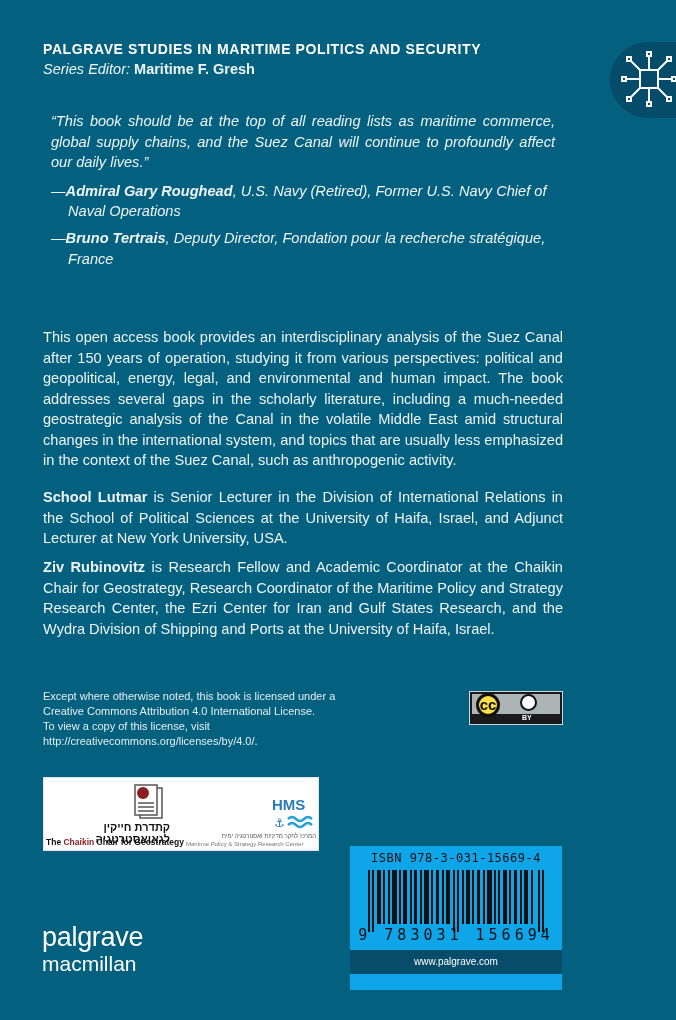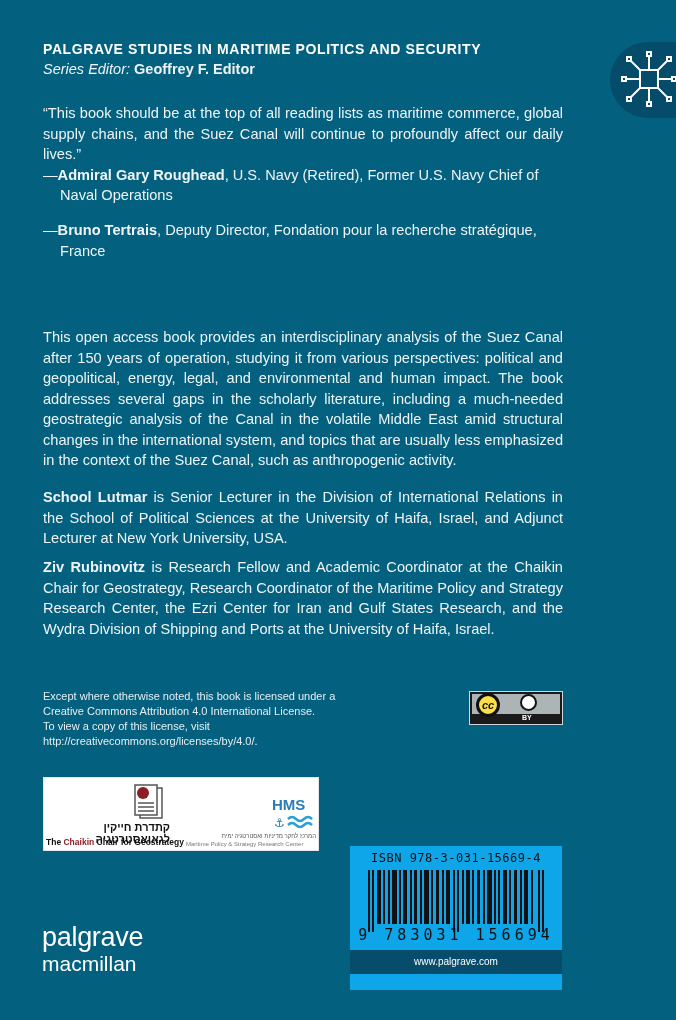--- a/index.html
+++ b/index.html
@@ -23,36 +23,36 @@
   .series-editor .name { font-weight: bold; }
   .badge {
     left: 610px; top: 42px; width: 80px; height: 76px;
     background: #054b6a; border-radius: 38px 0 0 38px;
   }
   .badge svg { position: absolute; left: 10px; top: 6px; }
   .text-block {
     left: 43px; width: 520px; font-size: 14.6px; line-height: 20.5px;
   }
   .justify { text-align: justify; }
-  .quote p { margin: 0; }
+  .quote p { margin: 8px; font-style: italic; }
   .attrib { padding-left: 17px; text-indent: -17px; }
   b { font-weight: bold; }
   .license {
     left: 43px; top: 689px; width: 330px;
     font-size: 11px; line-height: 15px; color: #e6eef2;
   }
   .cc-badge {
     left: 469px; top: 691px; width: 94px; height: 34px;
     background: #1a1a1a; border: 1px solid #cfd6da; box-sizing: border-box;
   }
   .cc-top { position: absolute; left: 2px; top: 2px; right: 2px; height: 20px; background: #acb4b6; }
   .cc-circle {
     position: absolute; left: 6px; top: 1px; width: 24px; height: 24px;
     border-radius: 50%; background: #fde047; border: 3px solid #111; box-sizing: border-box;
-    font-size: 11px; font-weight: bold; color: #111; text-align: center; line-height: 18px; font-style: italic;
+    font-size: 15px; font-weight: bold; color: #111; text-align: center; line-height: 18px;
   }
   .by-circle {
     position: absolute; left: 50px; top: 2px; width: 17px; height: 17px;
     border-radius: 50%; background: #fff; border: 2px solid #111; box-sizing: border-box;
   }
   .by-label { position: absolute; left: 52px; top: 22px; font-size: 7px; font-weight: bold; color: #fff; }
   .logos {
     left: 43px; top: 777px; width: 276px; height: 74px;
     background: #ffffff; border: 1px solid #dfe5e8; box-sizing: border-box;
   }
@@ -85,21 +85,21 @@
   }
   .palgrave-logo .l1 { font-size: 27px; display: block; letter-spacing: -0.3px; }
   .palgrave-logo .l2 { font-size: 21px; display: block; margin-top: 2px; }
 </style>
 </head>
 <body>
 
 <div class="abs series-title">PALGRAVE STUDIES IN MARITIME POLITICS AND SECURITY</div>
 <div class="abs series-editor">
   <span class="lbl">Series Editor:</span>
-  <span class="name">Geoffrey F. Editor</span>
+  <span class="name">Maritime F. Gresh</span>
 </div>
 
 <div class="abs badge">
   <svg width="60" height="64" viewBox="0 0 60 64">
     <g stroke="#ffffff" stroke-width="2" fill="none">
       <rect x="20" y="22" width="18" height="18"></rect>
       <line x1="29" y1="22" x2="29" y2="8"></line>
         <rect x="27" y="4" width="4" height="4"></rect>
       <line x1="29" y1="40" x2="29" y2="54"></line>
         <rect x="27" y="54" width="4" height="4"></rect>

